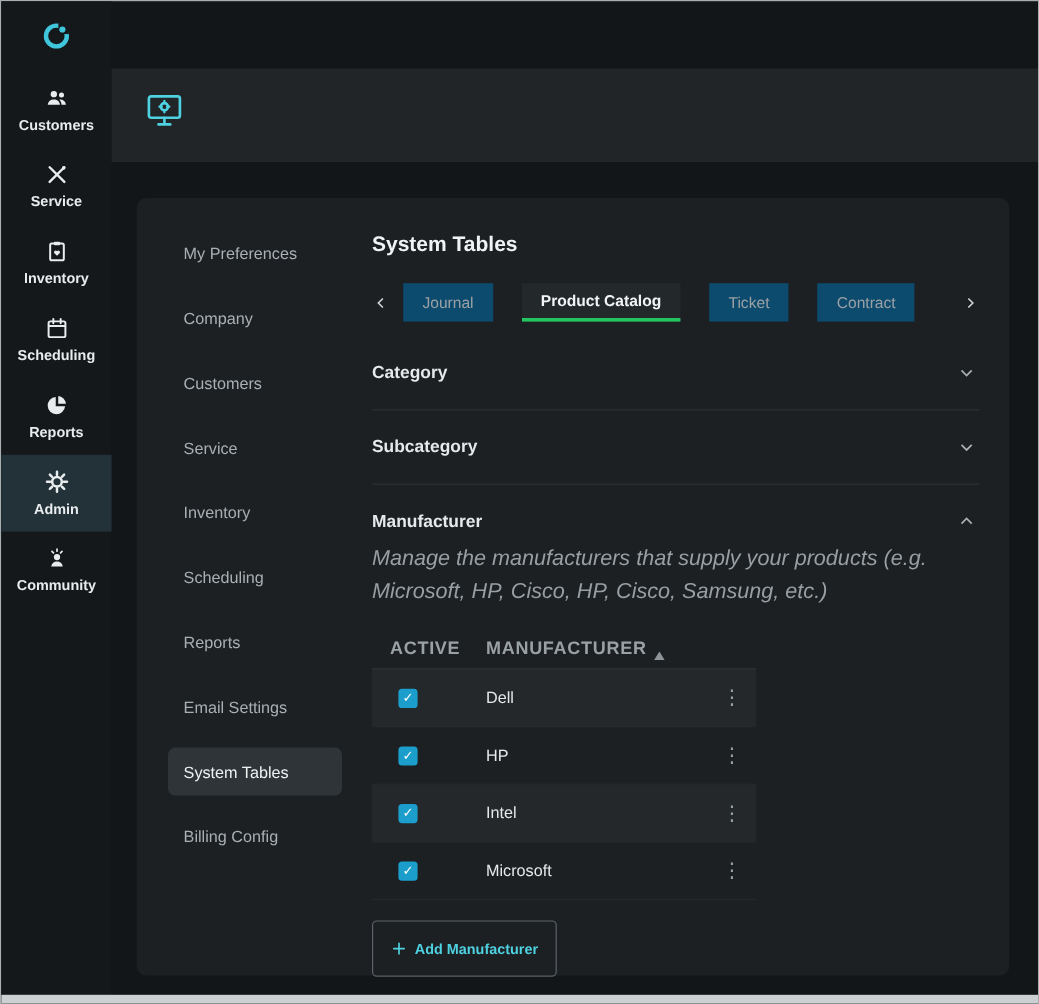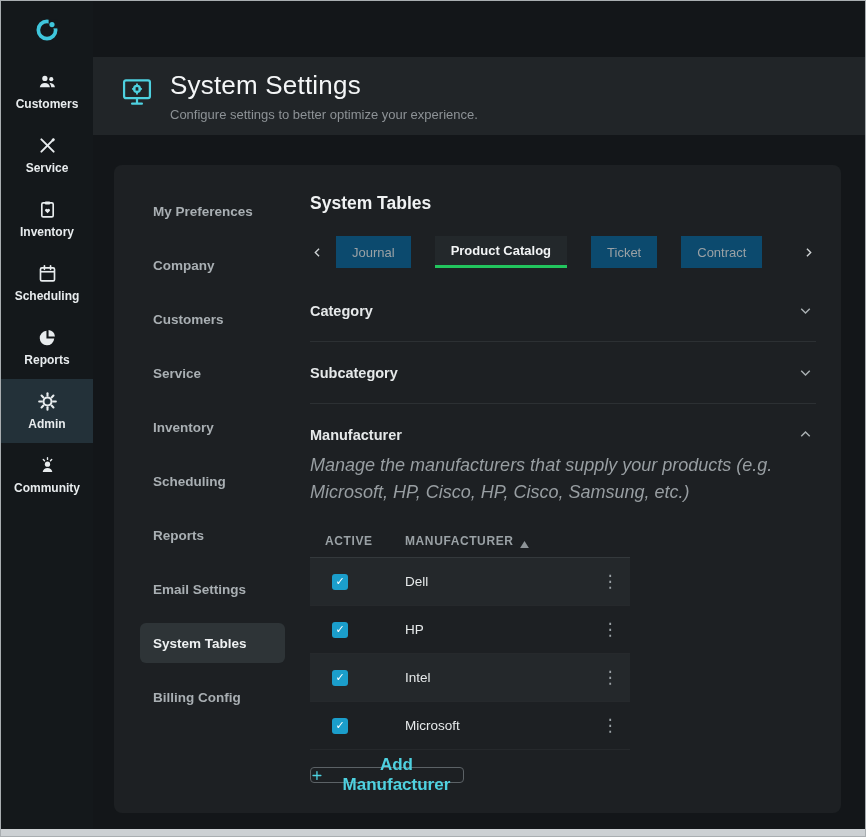--- a/index.html
+++ b/index.html
@@ -33,21 +33,21 @@
   .page-header { position:absolute; left:92px; top:56px; right:0; height:78px; background:#212528;
                  display:flex; align-items:center; gap:17px; padding-left:28px; }
   .ph-icon { width:32px; height:32px; color:#4ed1e0; margin-top:-8px; }
   .ph-title { font-size:26px; font-weight:500; color:#f4f6f7; letter-spacing:.2px; }
   .ph-sub { font-size:13px; color:#8d9296; margin-top:6px; }
 
   
   .card { position:absolute; left:113px; top:164px; width:727px; height:648px;
           background:#1d2023; border-radius:8px; }
 
-  .settings-nav { position:absolute; left:26px; top:26px; width:145px;font-weight:bold; }
+  .settings-nav { position:absolute; left:26px; top:26px; width:145px; }
   .nav-item { height:40px; margin-bottom:14px; display:flex; align-items:center; padding-left:13px;
               font-size:13.5px; color:#a9afb3; border-radius:6px; cursor:pointer; }
   .nav-item.active { background:#2e3437; color:#eef1f2; }
 
   .content { position:absolute; left:196px; top:28px; width:506px; }
   .content-title { font-size:17.5px; color:#f0f2f3; font-weight:600; }
 
   .tabs { display:flex; align-items:center; margin-top:22px; gap:11px; }
   .tab-chevron { width:15px; height:15px; color:#cfd3d5; cursor:pointer; flex:none; }
   .tabstrip { display:flex; gap:24px; flex:1; }
@@ -60,33 +60,33 @@
   .section.expanded { border-bottom:none; }
   .section-head { display:flex; align-items:center; justify-content:space-between; cursor:pointer;font-weight:bold; }
   .section-title { font-size:14.5px; color:#e6e9ea; }
   .chev { width:17px; height:17px; color:#aab0b3; }
   .desc { font-size:18px; font-style:italic; color:#989ea2; margin-top:9px; line-height:1.5;
           max-width:502px; }
 
   .mtable { width:320px; margin-top:18px; }
   .mt-head { display:flex; height:34px; align-items:center; border-bottom:1px solid #34393c; }
   .col-active { width:95px; padding-left:15px; }
-  .hcol { font-size:12px; font-weight:700; letter-spacing:.6px; color:#9aa1a5; display:flex;
+  .hcol { font-size:15px; font-weight:700; letter-spacing:.6px; color:#9aa1a5; display:flex;
           align-items:center; gap:6px; }
   .sort-ic { width:9px; height:7px; color:#8e9498; }
   .mt-body .mt-row:nth-child(odd) { background:#24282b; }
   .mt-row { display:flex; align-items:center; height:48px; border-bottom:1px solid #26292c; }
   .cb { width:16px; height:16px; border-radius:3px; background:#1b9ecb; display:flex; align-items:center;
         justify-content:center; color:#fff; font-size:11px; margin-left:22px; cursor:pointer; }
   .cell-name { flex:1; font-size:13.5px; color:#e6e9ea; }
   .kebab { width:40px; text-align:center; color:#9aa1a5; font-size:17px; cursor:pointer; line-height:1; }
 
-  .add-btn { margin-top:17px; height:16px; width:154px; display:flex; align-items:center;
+  .add-btn { margin-top:17px; height:47px; width:154px; display:flex; align-items:center;
              justify-content:center; gap:7px; border:1px solid #5c6266; border-radius:4px; color:#4ed1e0;
-             font-size:17px; font-weight:700; background:transparent; cursor:pointer; font-family:inherit; }
+             font-size:12px; font-weight:700; background:transparent; cursor:pointer; font-family:inherit; }
   .add-btn svg { width:13px; height:13px; }
 
   .bottom-strip { position:absolute; left:0; bottom:0; width:100%; height:7px; background:#ccd0d3; }
 </style>
 </head>
 <body>
 
 <div class="screen">
 
   <nav class="sidebar">
@@ -187,24 +187,20 @@
 
   <section class="page-header">
     <span class="ph-icon">
       <svg viewBox="0 0 26 26" fill="none" stroke="currentColor" stroke-width="1.8">
           <rect x="2.5" y="3.5" width="21" height="14.5" rx="1.5"></rect>
           <path d="M9 22.5h8M13 18v4.5" stroke-linecap="round"></path>
           <circle cx="13" cy="10.5" r="2.4"></circle>
           <path d="M13 6.6v1.6M13 12.8v1.6M9.6 10.5h1.6M14.8 10.5h1.6" stroke-linecap="round" stroke-width="1.5"></path>
         </svg>
     </span>
-    <div>
-      <div class="ph-title">System Settings</div>
-      <div class="ph-sub">Configure settings to better optimize your experience.</div>
-    </div>
   </section>
 
   <section class="card">
 
     <nav class="settings-nav">
       <div class="nav-item">My Preferences</div>
       <div class="nav-item">Company</div>
       <div class="nav-item">Customers</div>
       <div class="nav-item">Service</div>
       <div class="nav-item">Inventory</div>

